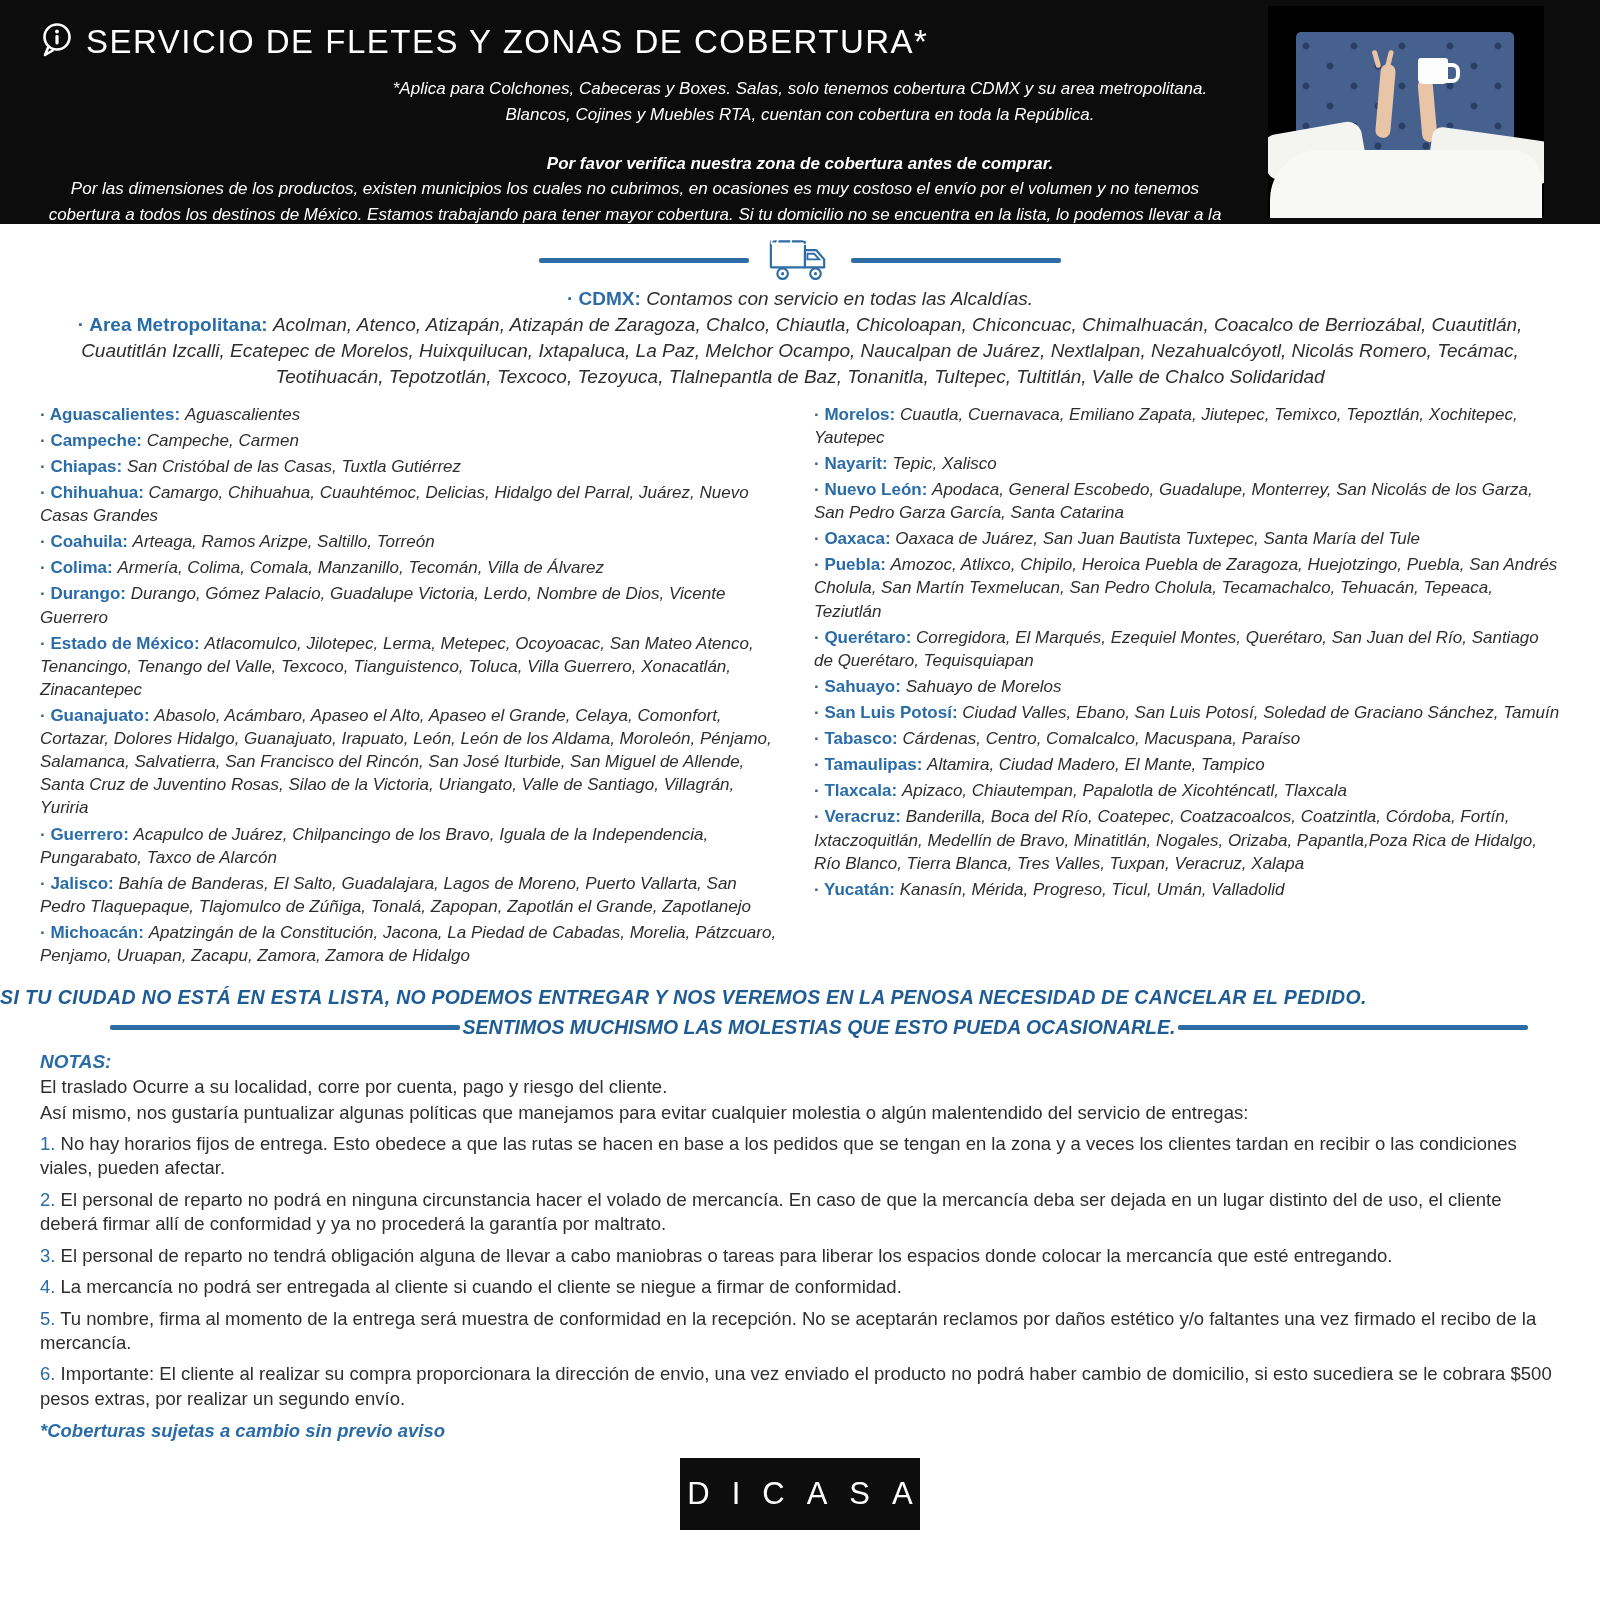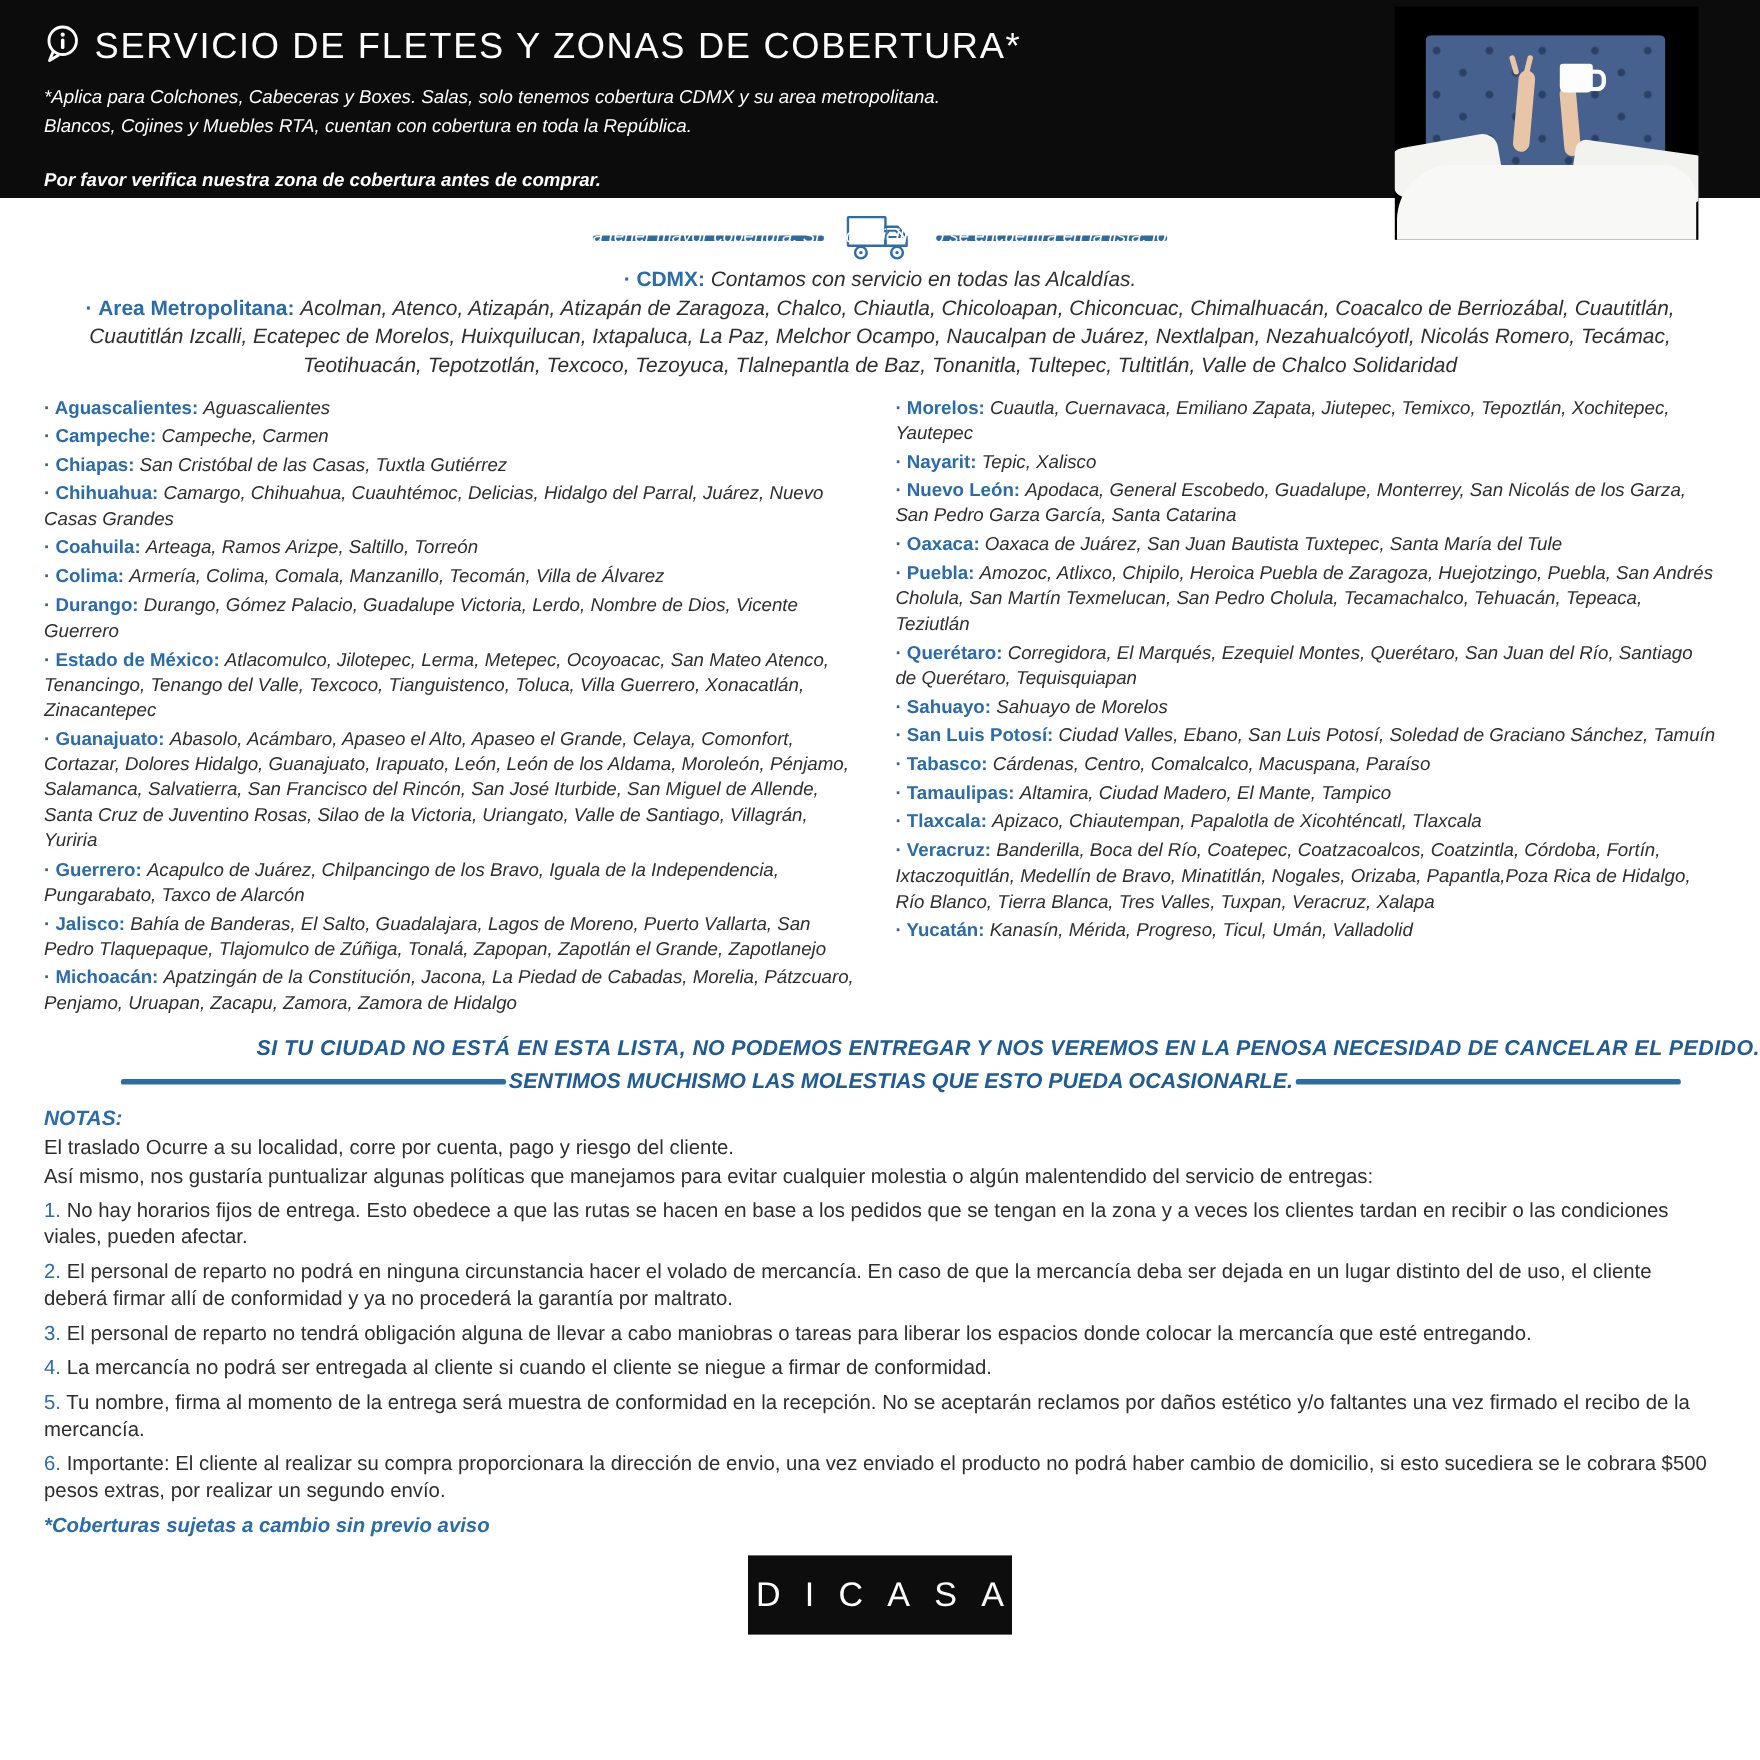--- a/index.html
+++ b/index.html
@@ -8,24 +8,25 @@
     background:#ffffff;
     font-family:"Liberation Sans","DejaVu Sans",sans-serif;
     color:#2e2e2e;
     overflow:hidden;
     position:relative;
   }
   
   .header-band{
     background:#0c0c0c;
     color:#ffffff;
-    height:180px;
+    height:224px;
     position:relative;
     padding:16px 40px 0 40px;
     box-sizing:border-box;
+    text-align:center;
   }
   .title-row{display:flex;align-items:center;gap:12px;margin-top:6px;}
   .title-row h1{
     font-size:33px;font-weight:400;letter-spacing:1.5px;margin:0;
     font-stretch:normal;
   }
   .pin-icon{width:34px;height:40px;flex:0 0 auto;}
   .header-sub{margin-top:14px;font-style:italic;font-size:17px;line-height:1.55;}
   .header-verify{margin-top:22px;font-style:italic;font-size:17px;font-weight:700;line-height:1.5;}
   .header-body{font-style:italic;font-size:17px;line-height:1.5;max-width:1190px;}
@@ -86,21 +87,21 @@
   .columns{
     display:grid;grid-template-columns:1fr 1fr;column-gap:28px;
     padding:12px 40px 0 40px;
   }
   .state-line{margin:0 0 3px 0;font-size:17px;line-height:1.36;}
   .state-line .bullet{color:#43607d;font-weight:700;}
   .state-line .cities{font-style:italic;}
   
   .warning{margin-top:16px;color:#1f5c94;font-style:italic;}
   .warning-line1{
-    text-align:right;font-size:19.5px;font-weight:600;letter-spacing:.2px;
+    text-align:left;font-size:19.5px;font-weight:600;letter-spacing:.2px;
   }
   .warning-line1 .heavy{font-weight:800;letter-spacing:.4px;}
   .warning-line2-row{
     display:flex;align-items:center;gap:3px;margin:7px 72px 0 110px;
   }
   .warning-line2-row .rule{flex:1;height:5px;background:#2e6da4;border-radius:2px;}
   .warning-line2{font-size:19.5px;font-weight:700;white-space:nowrap;}
   
   .notas{padding:10px 40px 0 40px;font-size:18.5px;line-height:1.32;}
   .notas-heading{

